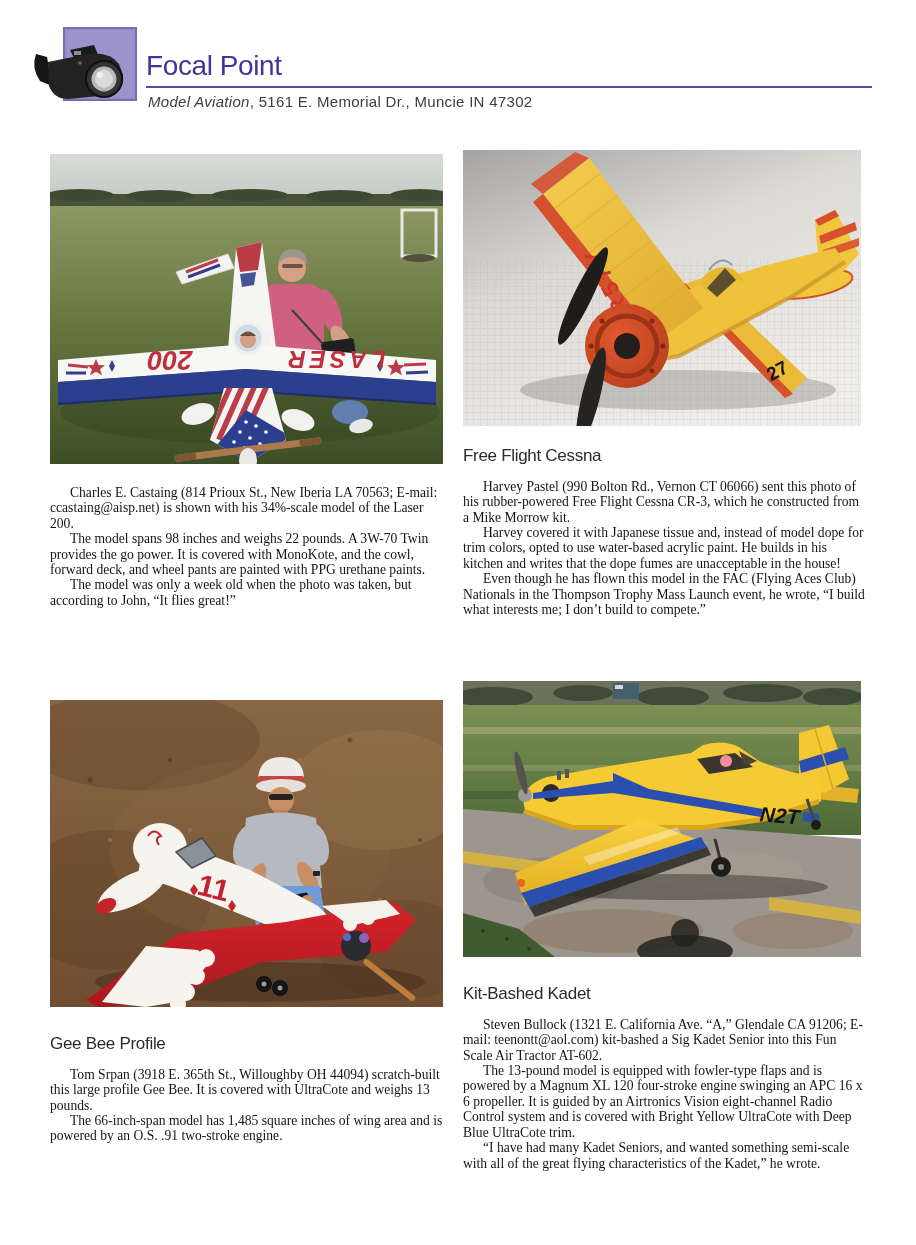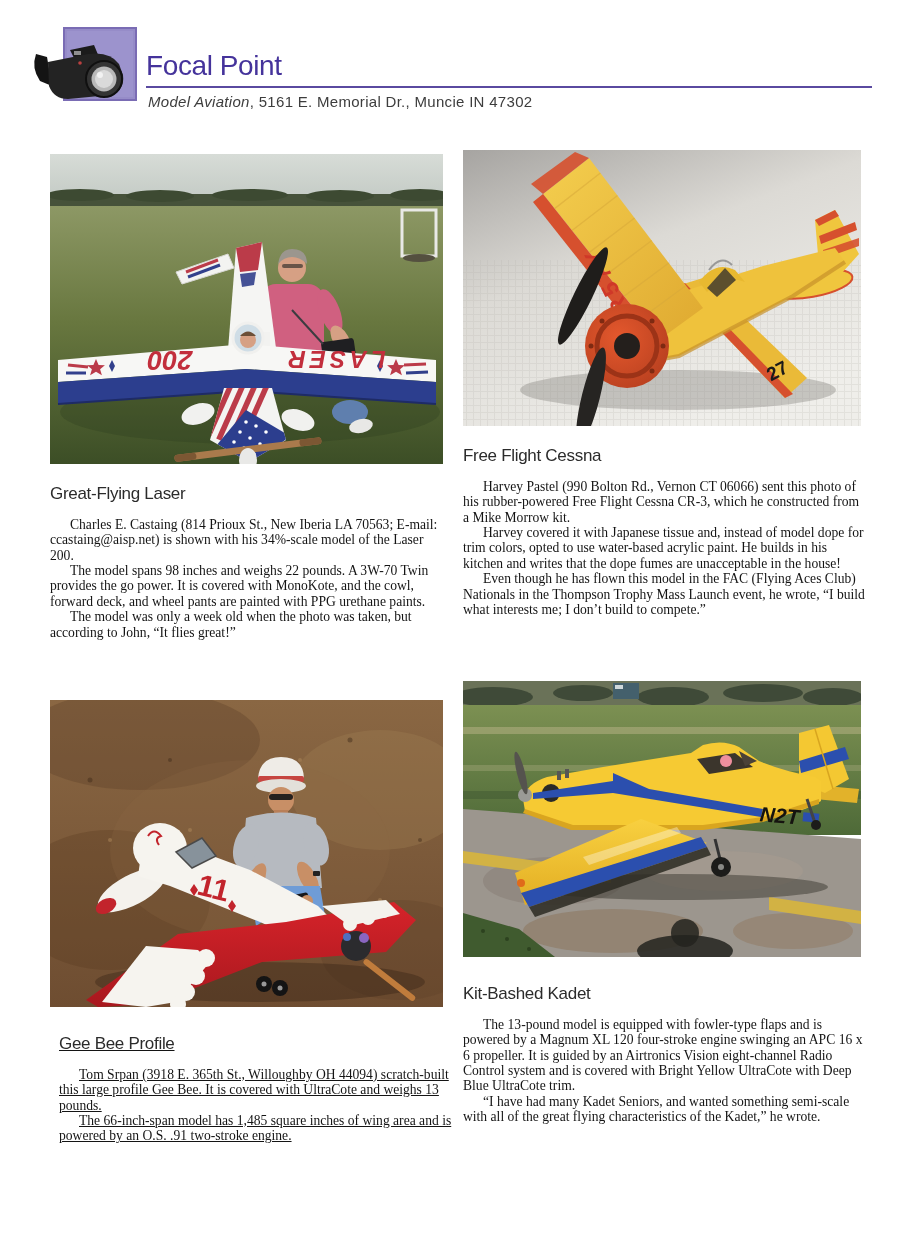--- a/index.html
+++ b/index.html
@@ -384,41 +384,41 @@
         <line x1="252" y1="158" x2="257" y2="178" stroke="#333" stroke-width="3"></line>
         <circle cx="258" cy="186" r="10" fill="#1c1c1a"></circle>
           <circle cx="258" cy="186" r="3" fill="#8a8a86"></circle>
         <line x1="344" y1="118" x2="352" y2="142" stroke="#444" stroke-width="3"></line>
         <circle cx="353" cy="144" r="5" fill="#1c1c1a"></circle>
       </g>
     </svg>
   </div>
 
   <div class="article" style="left:50px;top:485px;width:393px;">
-    <h2>Great-Flying Laser</h2>
     <p>Charles E. Castaing (814 Prioux St., New Iberia LA 70563; E-mail: ccastaing@aisp.net) is shown with his 34%-scale model of the Laser 200.</p>
     <p>The model spans 98 inches and weighs 22 pounds. A 3W-70 Twin provides the go power. It is covered with MonoKote, and the cowl, forward deck, and wheel pants are painted with PPG urethane paints.</p>
     <p>The model was only a week old when the photo was taken, but according to John, “It flies great!”</p>
   </div>
 
   <div class="article" style="left:463px;top:447px;width:405px;">
     <h2>Free Flight Cessna</h2>
     <p>Harvey Pastel (990 Bolton Rd., Vernon CT 06066) sent this photo of his rubber-powered Free Flight Cessna CR-3, which he constructed from a Mike Morrow kit.</p>
     <p>Harvey covered it with Japanese tissue and, instead of model dope for trim colors, opted to use water-based acrylic paint. He builds in his kitchen and writes that the dope fumes are unacceptable in the house!</p>
     <p>Even though he has flown this model in the FAC (Flying Aces Club) Nationals in the Thompson Trophy Mass Launch event, he wrote, “I build what interests me; I don’t build to compete.”</p>
   </div>
 
-  <div class="article" style="left:59px;top:1035px;width:393px;text-decoration:underline;">
+  <div class="article" style="left:50px;top:1035px;width:393px;">
     <h2>Gee Bee Profile</h2>
     <p>Tom Srpan (3918 E. 365th St., Willoughby OH 44094) scratch-built this large profile Gee Bee. It is covered with UltraCote and weighs 13 pounds.</p>
     <p>The 66-inch-span model has 1,485 square inches of wing area and is powered by an O.S. .91 two-stroke engine.</p>
   </div>
 
   <div class="article" style="left:463px;top:985px;width:405px;">
     <h2>Kit-Bashed Kadet</h2>
+    <p>Steven Bullock (1321 E. California Ave. “A,” Glendale CA 91206; E-mail: teenontt@aol.com) kit-bashed a Sig Kadet Senior into this Fun Scale Air Tractor AT-602.</p>
     <p>The 13-pound model is equipped with fowler-type flaps and is powered by a Magnum XL 120 four-stroke engine swinging an APC 16 x 6 propeller. It is guided by an Airtronics Vision eight-channel Radio Control system and is covered with Bright Yellow UltraCote with Deep Blue UltraCote trim.</p>
     <p>“I have had many Kadet Seniors, and wanted something semi-scale with all of the great flying characteristics of the Kadet,” he wrote.</p>
   </div>
 
   <div class="footer">
     <span class="pagenum">10</span><span class="maglogo">Model Aviation</span>
   </div>
 
 </div>
 

